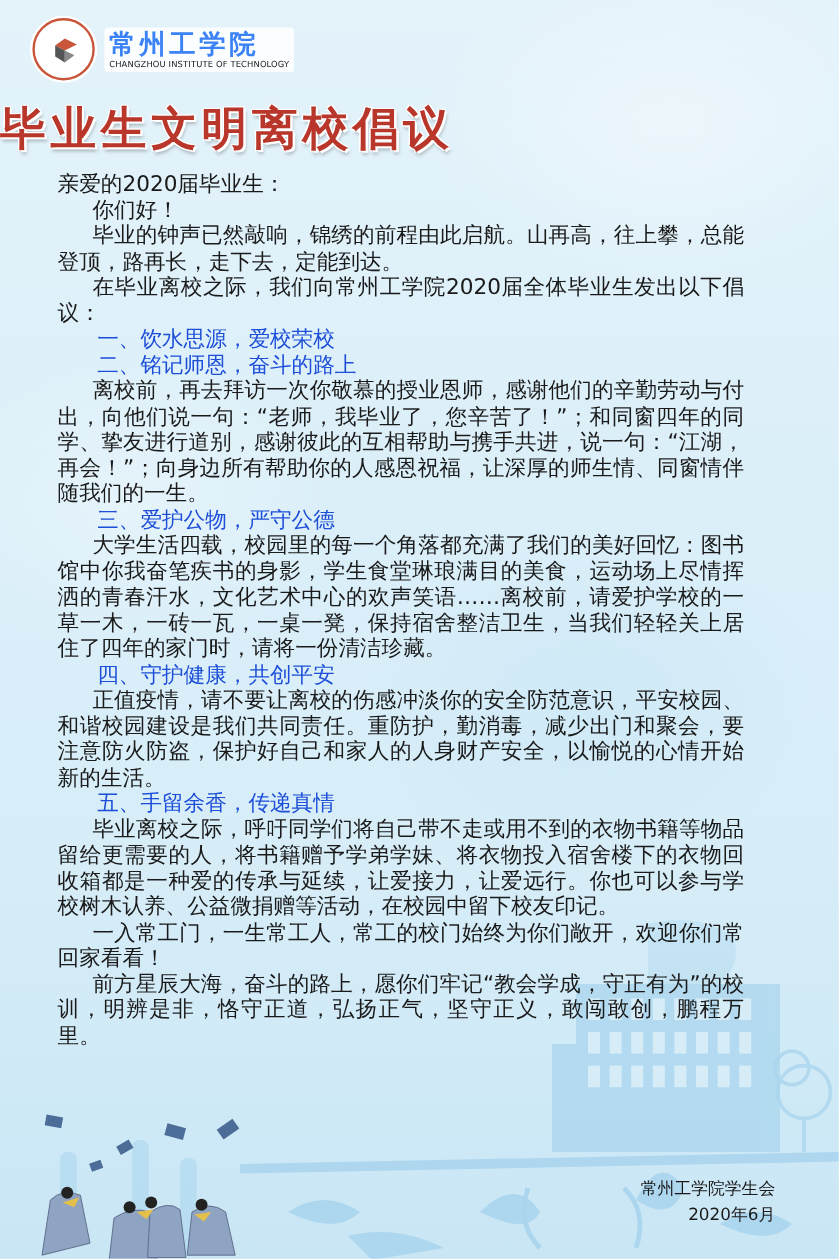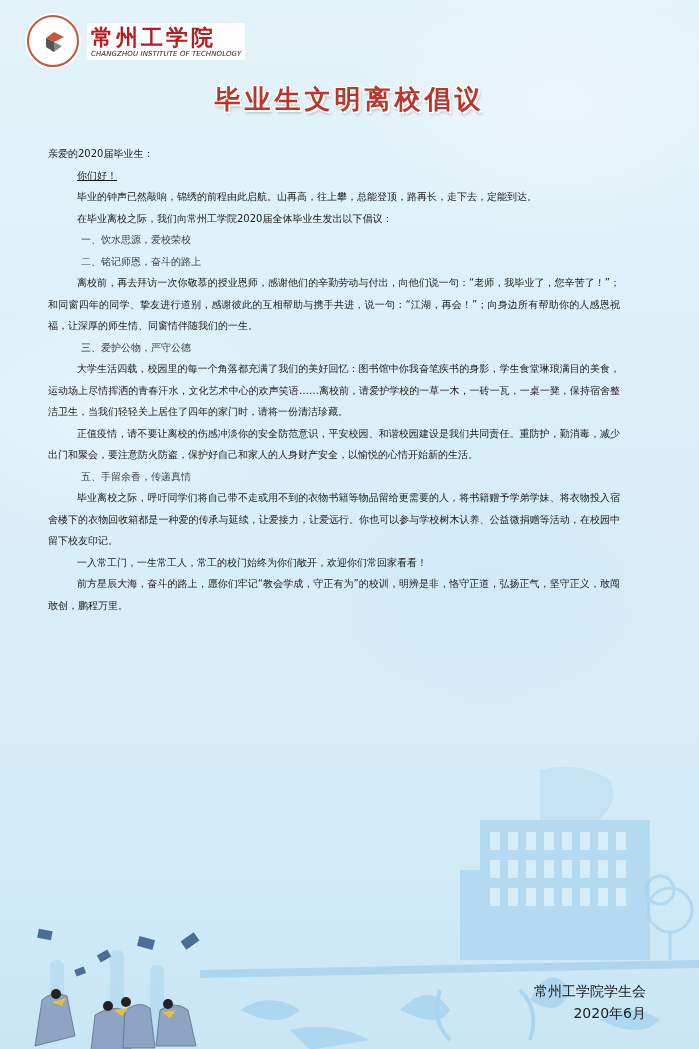--- a/index.html
+++ b/index.html
@@ -18,35 +18,35 @@
   }
   
   .header { position: absolute; left: 27px; top: 14px; height: 54px; display: flex; align-items: center; }
   .logo-circle {
     width: 52px; height: 52px; border-radius: 50%; background: #fff;
     border: 2px solid #c9553a; box-sizing: border-box; position: relative;
     box-shadow: 0 0 0 2px #fff;
   }
   .logo-inner { position: absolute; left: 13px; top: 13px; width: 24px; height: 24px; }
   .brand { margin-left: 8px; display: flex; flex-direction: column; background: rgba(255,255,255,0.85); padding: 1px 4px; border-radius: 3px; }
-  .brand-cn { font-family: "DejaVu Serif", "Liberation Serif", serif; font-weight: bold; font-size: 22px; letter-spacing: 3px; color: #b91c1c; line-height: 26px; }
-  .brand-en { font-size: 7px; letter-spacing: 0.1px; color: #222; line-height: 9px; font-style: italic; }
+  .brand-cn { font-family: "DejaVu Serif", "Liberation Serif", serif; font-weight: bold; font-size: 22px; letter-spacing: 3px; color: #3b82f6; line-height: 26px; }
+  .brand-en { font-size: 7px; letter-spacing: 0.1px; color: #222; line-height: 9px; }
 
   .title {
-    position: absolute; left: 0; right: 0; top: 82px; text-align: center;
+    position: absolute; left: 0; right: 0; top: 82px; text-align: left;
     font-family: "DejaVu Serif", "Liberation Serif", serif; font-weight: bold;
-    font-size: 26px; letter-spacing: 4px; color: #b8362a;
+    font-size: 38px; letter-spacing: 4px; color: #b8362a;
     text-shadow: 2px 2px 0 #fff, -1px -1px 0 #fff, 1px -1px 0 #fff, -1px 1px 0 #fff, 2px 3px 3px rgba(0,0,0,0.25);
   }
 
-  .content { position: absolute; left: 48px; top: 143px; width: 572px; font-size: 10px; line-height: 21.5px; }
+  .content { position: absolute; left: 48px; top: 143px; width: 572px; font-size: 18px; line-height: 21.5px; }
   .content p { margin: 0; text-align: justify; }
   .indent { text-indent: 29px; }
-  .greet { padding-left: 29px; text-decoration: underline; }
-  .sec-h { color: #404040; padding-left: 33px; }
+  .greet { padding-left: 29px; }
+  .sec-h { color: #1d4ed8; padding-left: 33px; }
   .sig { position: absolute; right: 53px; top: 980px; text-align: right; font-size: 14px; line-height: 22px; }
 
   
   .illus { position: absolute; pointer-events: none; }
   .building { left: 420px; top: 760px; width: 280px; height: 200px; }
   .grads { left: 10px; top: 920px; width: 200px; height: 129px; }
   .swans { left: 200px; top: 950px; width: 499px; height: 99px; }
 </style>
 </head>
 <body>
@@ -162,20 +162,21 @@
   <p class="indent">在毕业离校之际，我们向常州工学院2020届全体毕业生发出以下倡议：</p>
 
   <p class="sec-h">一、饮水思源，爱校荣校</p>
 
   <p class="sec-h">二、铭记师恩，奋斗的路上</p>
   <p class="indent">离校前，再去拜访一次你敬慕的授业恩师，感谢他们的辛勤劳动与付出，向他们说一句：“老师，我毕业了，您辛苦了！”；和同窗四年的同学、挚友进行道别，感谢彼此的互相帮助与携手共进，说一句：“江湖，再会！”；向身边所有帮助你的人感恩祝福，让深厚的师生情、同窗情伴随我们的一生。</p>
 
   <p class="sec-h">三、爱护公物，严守公德</p>
   <p class="indent">大学生活四载，校园里的每一个角落都充满了我们的美好回忆：图书馆中你我奋笔疾书的身影，学生食堂琳琅满目的美食，运动场上尽情挥洒的青春汗水，文化艺术中心的欢声笑语……离校前，请爱护学校的一草一木，一砖一瓦，一桌一凳，保持宿舍整洁卫生，当我们轻轻关上居住了四年的家门时，请将一份清洁珍藏。</p>
 
+  <p class="sec-h">四、守护健康，共创平安</p>
   <p class="indent">正值疫情，请不要让离校的伤感冲淡你的安全防范意识，平安校园、和谐校园建设是我们共同责任。重防护，勤消毒，减少出门和聚会，要注意防火防盗，保护好自己和家人的人身财产安全，以愉悦的心情开始新的生活。</p>
 
   <p class="sec-h">五、手留余香，传递真情</p>
   <p class="indent">毕业离校之际，呼吁同学们将自己带不走或用不到的衣物书籍等物品留给更需要的人，将书籍赠予学弟学妹、将衣物投入宿舍楼下的衣物回收箱都是一种爱的传承与延续，让爱接力，让爱远行。你也可以参与学校树木认养、公益微捐赠等活动，在校园中留下校友印记。</p>
 
   <p class="indent">一入常工门，一生常工人，常工的校门始终为你们敞开，欢迎你们常回家看看！</p>
   <p class="indent">前方星辰大海，奋斗的路上，愿你们牢记“教会学成，守正有为”的校训，明辨是非，恪守正道，弘扬正气，坚守正义，敢闯敢创，鹏程万里。</p>
 </div>
 
 <div class="sig">

